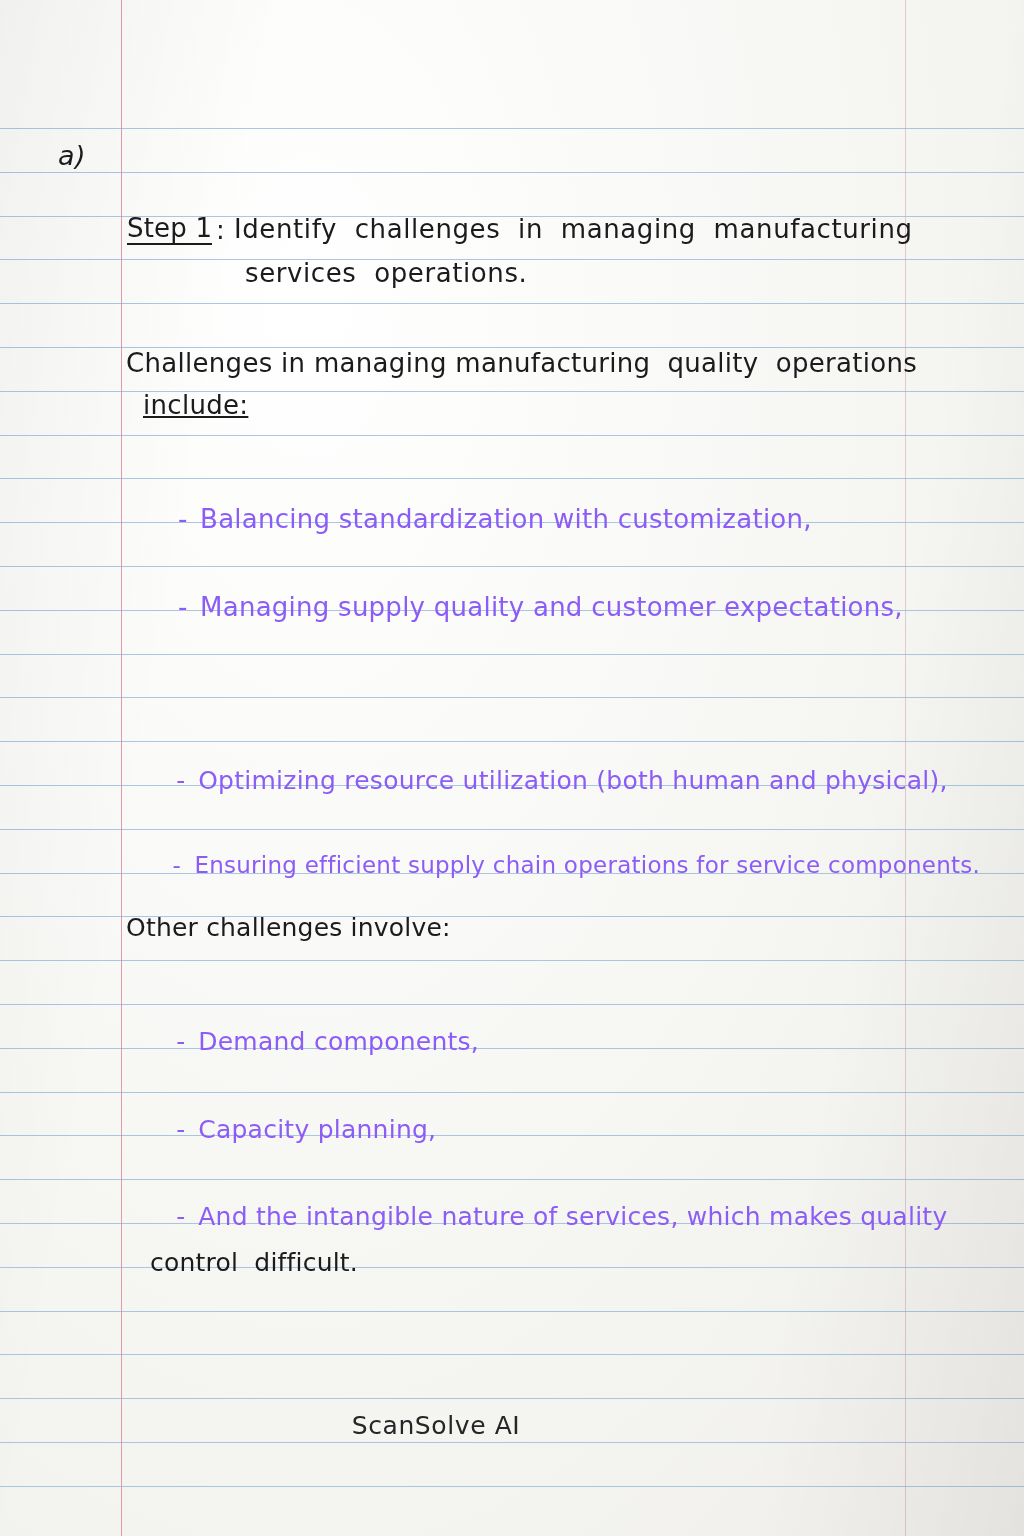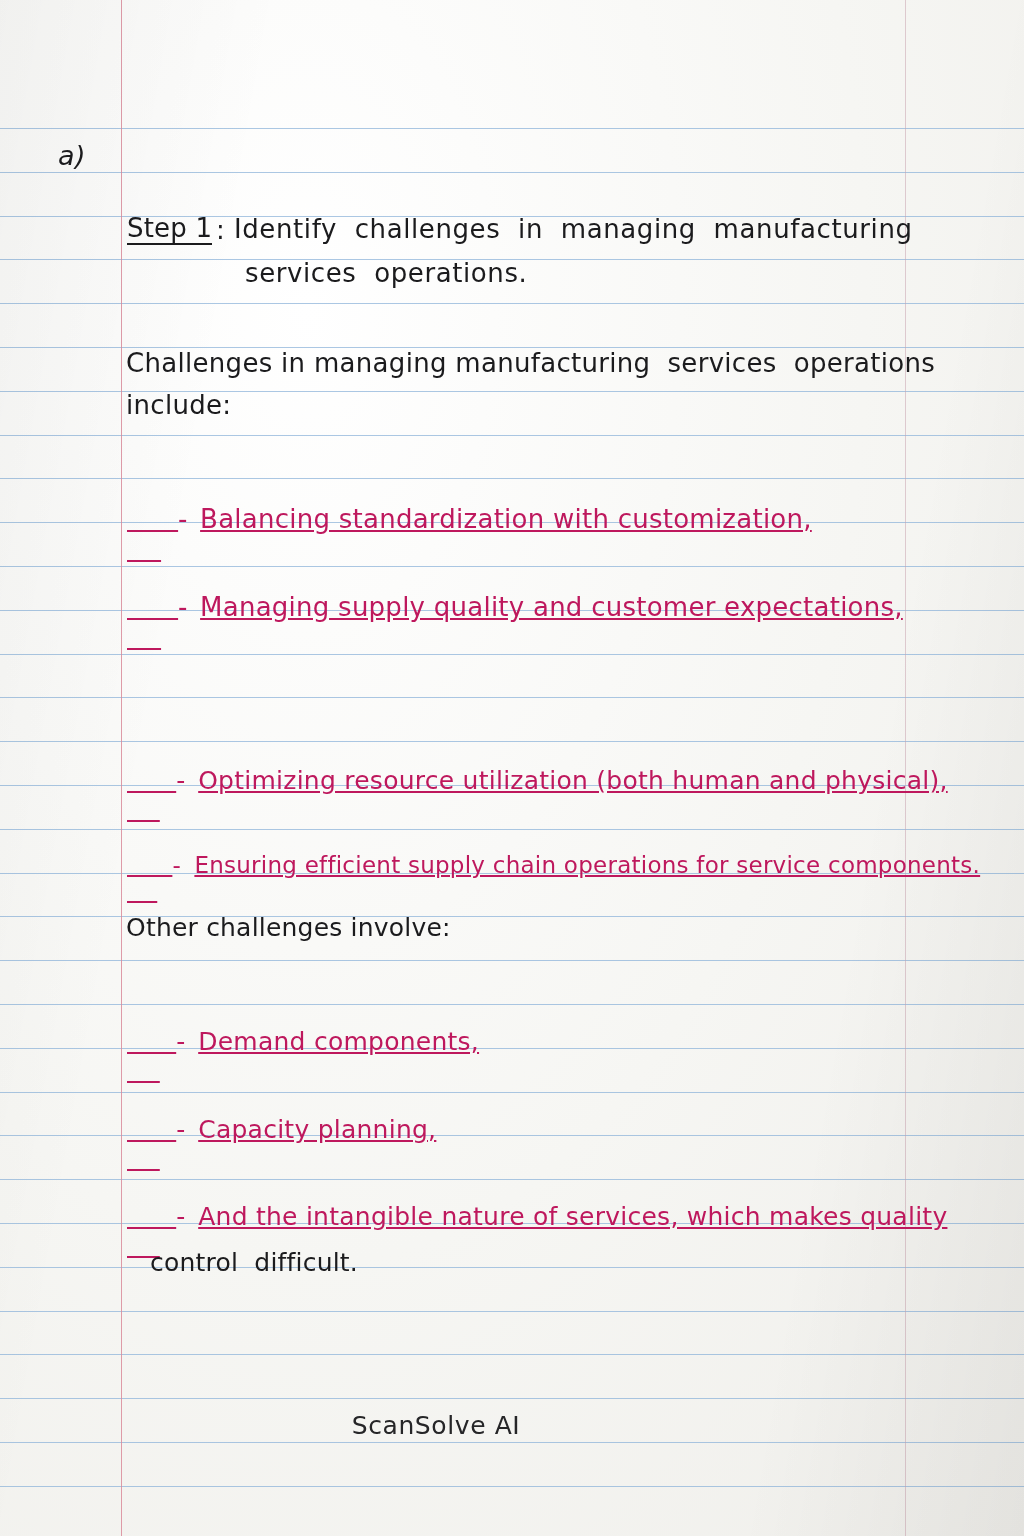--- a/index.html
+++ b/index.html
@@ -117,33 +117,33 @@
     letter-spacing: 0.6px;
   }
 
   #intro-1 {
     left: 126px;
     top: 348px;
     font-size: 26px;
     letter-spacing: 0.3px;
   }
   #intro-2 {
-    left: 126px;
+    left: 143px;
     top: 390px;
     font-size: 26px;
     letter-spacing: 0.3px;
+    text-decoration: underline;
   }
 
   .bullet-row {
     position: absolute;
     font-size: 25px;
     letter-spacing: 0.25px;
     white-space: pre;
-    color: #be185d;
-    text-decoration: underline;
+    color: #8b5cf6;
   }
   .bullet-dash {
     display: inline-block;
     width: 22px;
   }
 
   #b1 { left: 127px; top: 474px; font-size: 26px; }
   #b2 { left: 127px; top: 562px; font-size: 26px; }
   #b3 { left: 127px; top: 649px; font-size: 26px; }
   #b4 { left: 127px; top: 737px; font-size: 25px; }
@@ -221,21 +221,21 @@
 
   <div id="ink">
 
     <div class="hand" id="label-a">a)</div>
 
     <div class="hand" id="step-label">Step 1</div>
     <div class="hand" id="step-colon">:</div>
     <div class="hand" id="step-text-1">Identify  challenges  in  managing  manufacturing</div>
     <div class="hand" id="step-text-2">services  operations.</div>
 
-    <div class="hand" id="intro-1">Challenges in managing manufacturing  services  operations</div>
+    <div class="hand" id="intro-1">Challenges in managing manufacturing  quality  operations</div>
     <div class="hand" id="intro-2">include:</div>
 
     <div class="hand bullet-row" id="b1">
       <span class="bullet-dash">-</span><span>Balancing standardization with customization,</span>
     </div>
     <div class="hand bullet-row" id="b2">
       <span class="bullet-dash">-</span><span>Managing supply quality and customer expectations,</span>
     </div>
     <div class="hand bullet-row" id="b4">
       <span class="bullet-dash">-</span><span>Optimizing resource utilization (both human and physical),</span>

